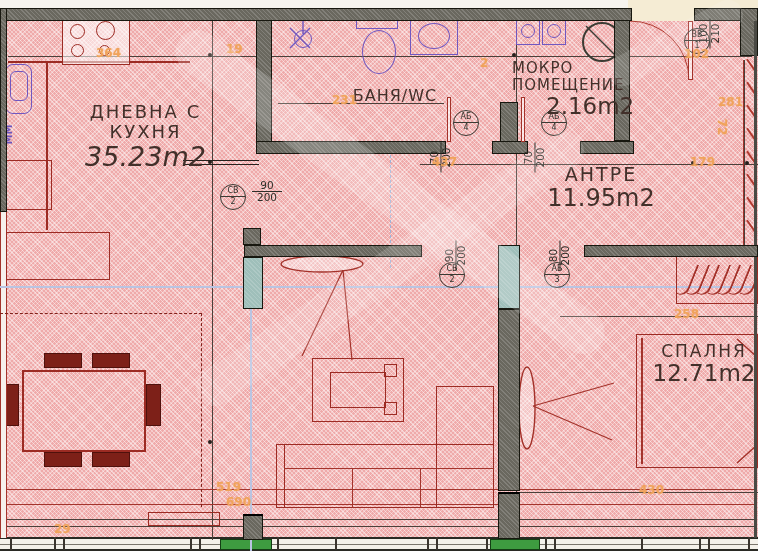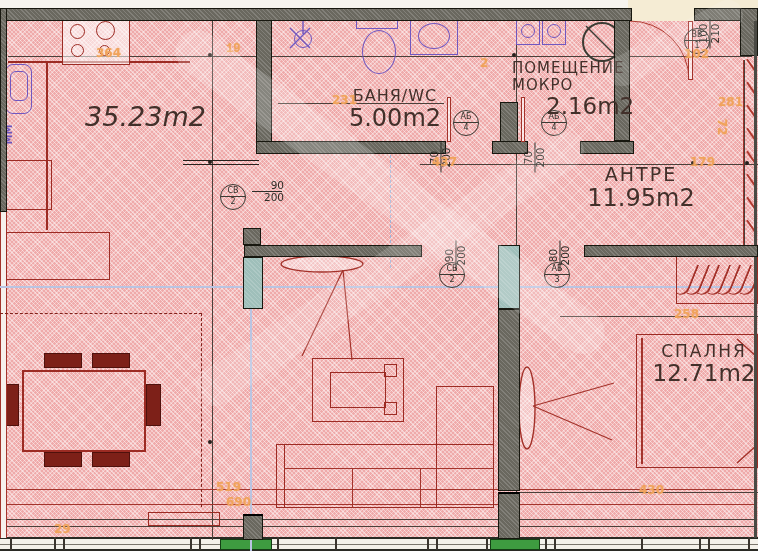--- a/index.html
+++ b/index.html
@@ -161,21 +161,21 @@
 
   <div class="abs" style="left:447px;top:97px;width:4px;height:45px;background:rgba(255,255,255,.6);border:1px solid #a3322a;z-index:33;"></div>
   <div class="abs" style="left:521px;top:97px;width:4px;height:45px;background:rgba(255,255,255,.6);border:1px solid #a3322a;z-index:33;"></div>
   <div class="abs" style="left:688px;top:21px;width:5px;height:59px;background:rgba(255,255,255,.6);border:1px solid #a3322a;z-index:33;"></div>
   <div class="abs" style="left:183px;top:160px;width:76px;height:5px;border-top:1.3px solid #26201c;border-bottom:1.3px solid #26201c;z-index:33;"></div>
 
   <div class="dcirc" style="left:220px;top:184px;">
     <span class="t">СВ</span>
     <span class="b">2</span>
   </div>
-  <div class="frac" style="left:250px;top:180px;text-align:right;">
+  <div class="frac" style="left:250px;top:180px;">
     <span>90</span>
     <span class="bar"></span>
     <span>200</span>
   </div>
 
   <div class="dcirc" style="left:453px;top:110px;">
     <span class="t">АБ</span>
     <span class="b">4</span>
   </div>
   <div class="frac vert" style="left:424px;top:146px;">
@@ -218,46 +218,46 @@
     <span class="t">ВВ</span>
     <span class="b">1</span>
   </div>
   <div class="frac vert" style="left:693px;top:22px;">
     <span>100</span>
     <span class="bar"></span>
     <span>210</span>
   </div>
 
   <div class="rlabel" style="left:58px;top:102px;width:175px;">
+    <span class="rname" style="font-size:18px;">ДНЕВНА С КУХНЯ</span>
     <span class="rarea" style="font-size:27px;font-style:italic;">35.23m2</span>
   </div>
   <div class="rlabel" style="left:330px;top:87px;width:130px;">
     <span class="rname" style="font-size:16px;letter-spacing:1px;">БАНЯ/WC</span>
-    <span class="rarea" style="font-size:24px;">5.00m2</span>
   </div>
   <div class="rlabel" style="left:512px;top:60px;width:132px;text-align:left;">
+    <span class="rname" style="font-size:15px;letter-spacing:1px;">МОКРО</span>
     <span class="rname" style="font-size:15px;letter-spacing:1px;">ПОМЕЩЕНИЕ</span>
-    <span class="rname" style="font-size:15px;letter-spacing:1px;">МОКРО</span>
     <span class="rarea" style="font-size:23px;margin-left:34px;">2.16m2</span>
   </div>
-  <div class="rlabel" style="left:538px;top:164px;width:126px;margin-left:40px;">
+  <div class="rlabel" style="left:538px;top:164px;width:126px;">
     <span class="rname" style="font-size:19px;">АНТРЕ</span>
     <span class="rarea" style="font-size:24px;">11.95m2</span>
   </div>
   <div class="rlabel" style="left:648px;top:342px;width:112px;">
     <span class="rname" style="font-size:17px;">СПАЛНЯ</span>
     <span class="rarea" style="font-size:23px;">12.71m2</span>
   </div>
 
   <div class="wm" style="left:130px;top:170px;width:520px;height:44px;background:rgba(255,255,255,.20);transform:rotate(36deg);"></div>
   <div class="wm" style="left:160px;top:250px;width:460px;height:38px;background:rgba(255,255,255,.16);transform:rotate(-34deg);"></div>
   <div class="wm" style="left:600px;top:28px;width:150px;height:30px;background:rgba(255,255,255,.14);transform:rotate(-28deg);"></div>
 
 <div class="dim" style="left: 96px; top: 46px;">364</div>
-    <div class="dim" style="left: 226px; top: 42px; font-family: Liberation Mono, monospace;">19</div>
+    <div class="dim" style="left: 226px; top: 42px;">19</div>
     <div class="dim" style="left: 480px; top: 56px;">2</div>
     <div class="dim" style="left: 684px; top: 47px;">102</div>
     <div class="dim" style="left: 332px; top: 93px;">231</div>
     <div class="dim" style="left: 432px; top: 155px;">437</div>
     <div class="dim" style="left: 690px; top: 155px;">179</div>
     <div class="dim" style="left: 718px; top: 95px;">281</div>
     <div class="dim" style="left: 714px; top: 120px; transform: rotate(90deg);">72</div>
     <div class="dim" style="left: 674px; top: 307px;">258</div>
     <div class="dim" style="left: 639px; top: 483px;">430</div>
     <div class="dim" style="left: 216px; top: 480px;">519</div>

